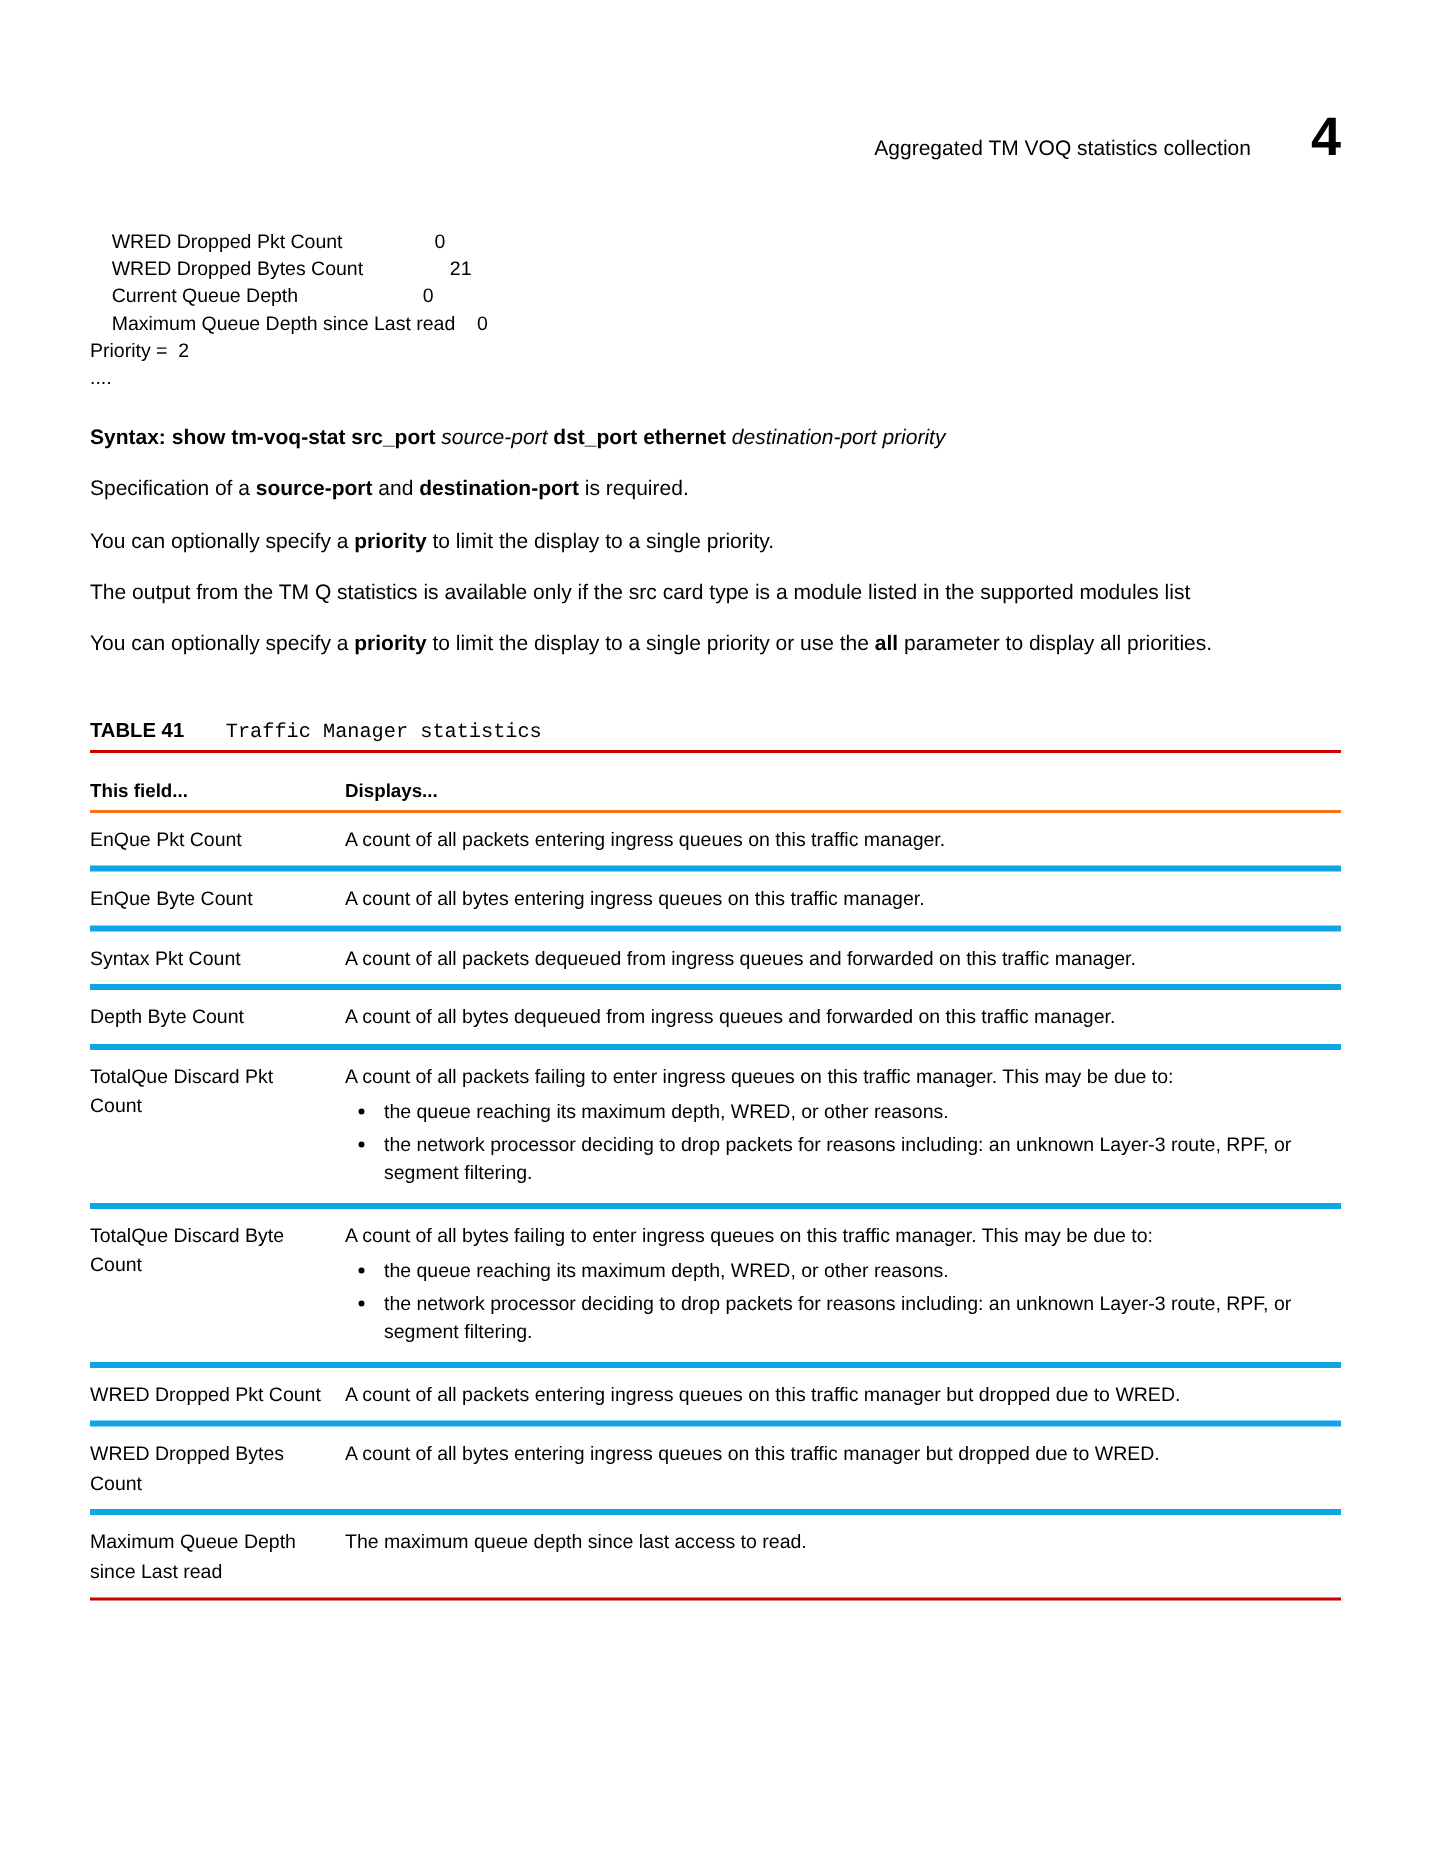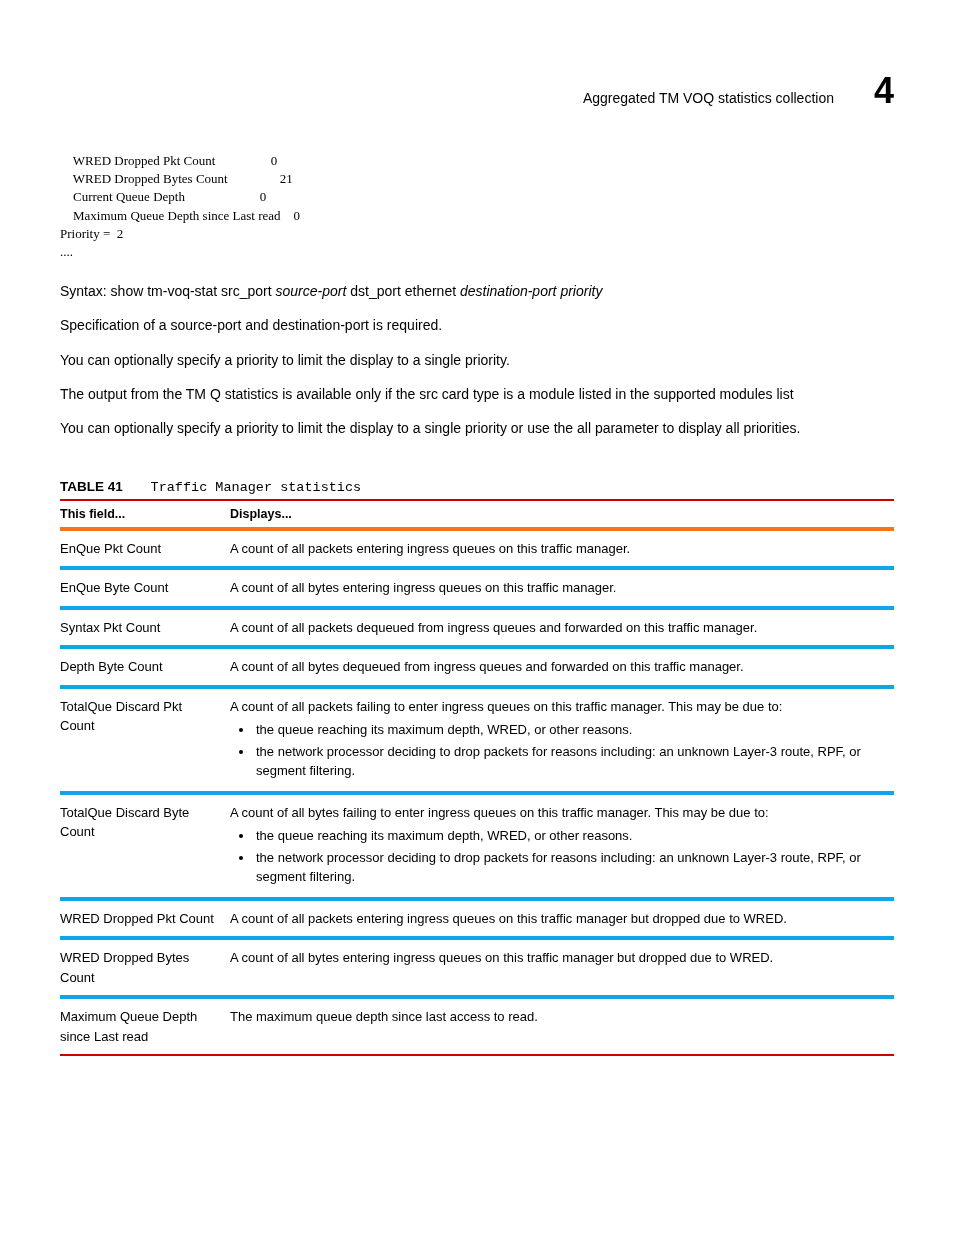--- a/index.html
+++ b/index.html
@@ -26,49 +26,49 @@
   .header-title {
     font-size: 14px;
     color: #000;
   }
   .chapter-num {
     font-size: 36px;
     font-weight: bold;
     color: #000;
   }
   pre.code {
-    font-family: Liberation Serif, serif;
+    font-family: Liberation Sans, sans-serif;
     font-size: 13px;
     white-space: pre;
     margin: 0 0 20px 0;
     line-height: 1.4;
   }
   .para {
     font-size: 14px;
     margin: 10px 0 14px 0;
     line-height: 1.45;
   }
   .emph { font-style: italic; }
-  .bold { font-weight: normal; }
+  .bold { font-weight: bold; }
   .table-wrap { margin-top: 40px; }
   .table-caption { font-size: 13.5px; margin-bottom: 4px; }
   .table-caption .tbl-label { font-weight: bold; }
   .table-caption .tbl-title { margin-left: 24px; font-family: Liberation Mono, monospace; }
   table {
     width: 100%;
     border-collapse: collapse;
     border-top: 2px solid #C00;
     border-bottom: 2px solid #C00;
   }
   th {
-    border-bottom: 4px solid #f97316;
+    border-bottom: 2px solid #f97316;
     text-align: left;
     font-weight: bold;
     font-size: 12.5px;
-    padding: 6px 10px 6px 0;
+    padding: 18px 10px 6px 0;
     vertical-align: top;
   }
   th.col-field { width: 160px; }
   td {
     border-bottom: 4px solid #0ea5e9;
     padding: 8px 10px 8px 0;
     vertical-align: top;
     font-size: 13px;
     line-height: 1.5;
   }

